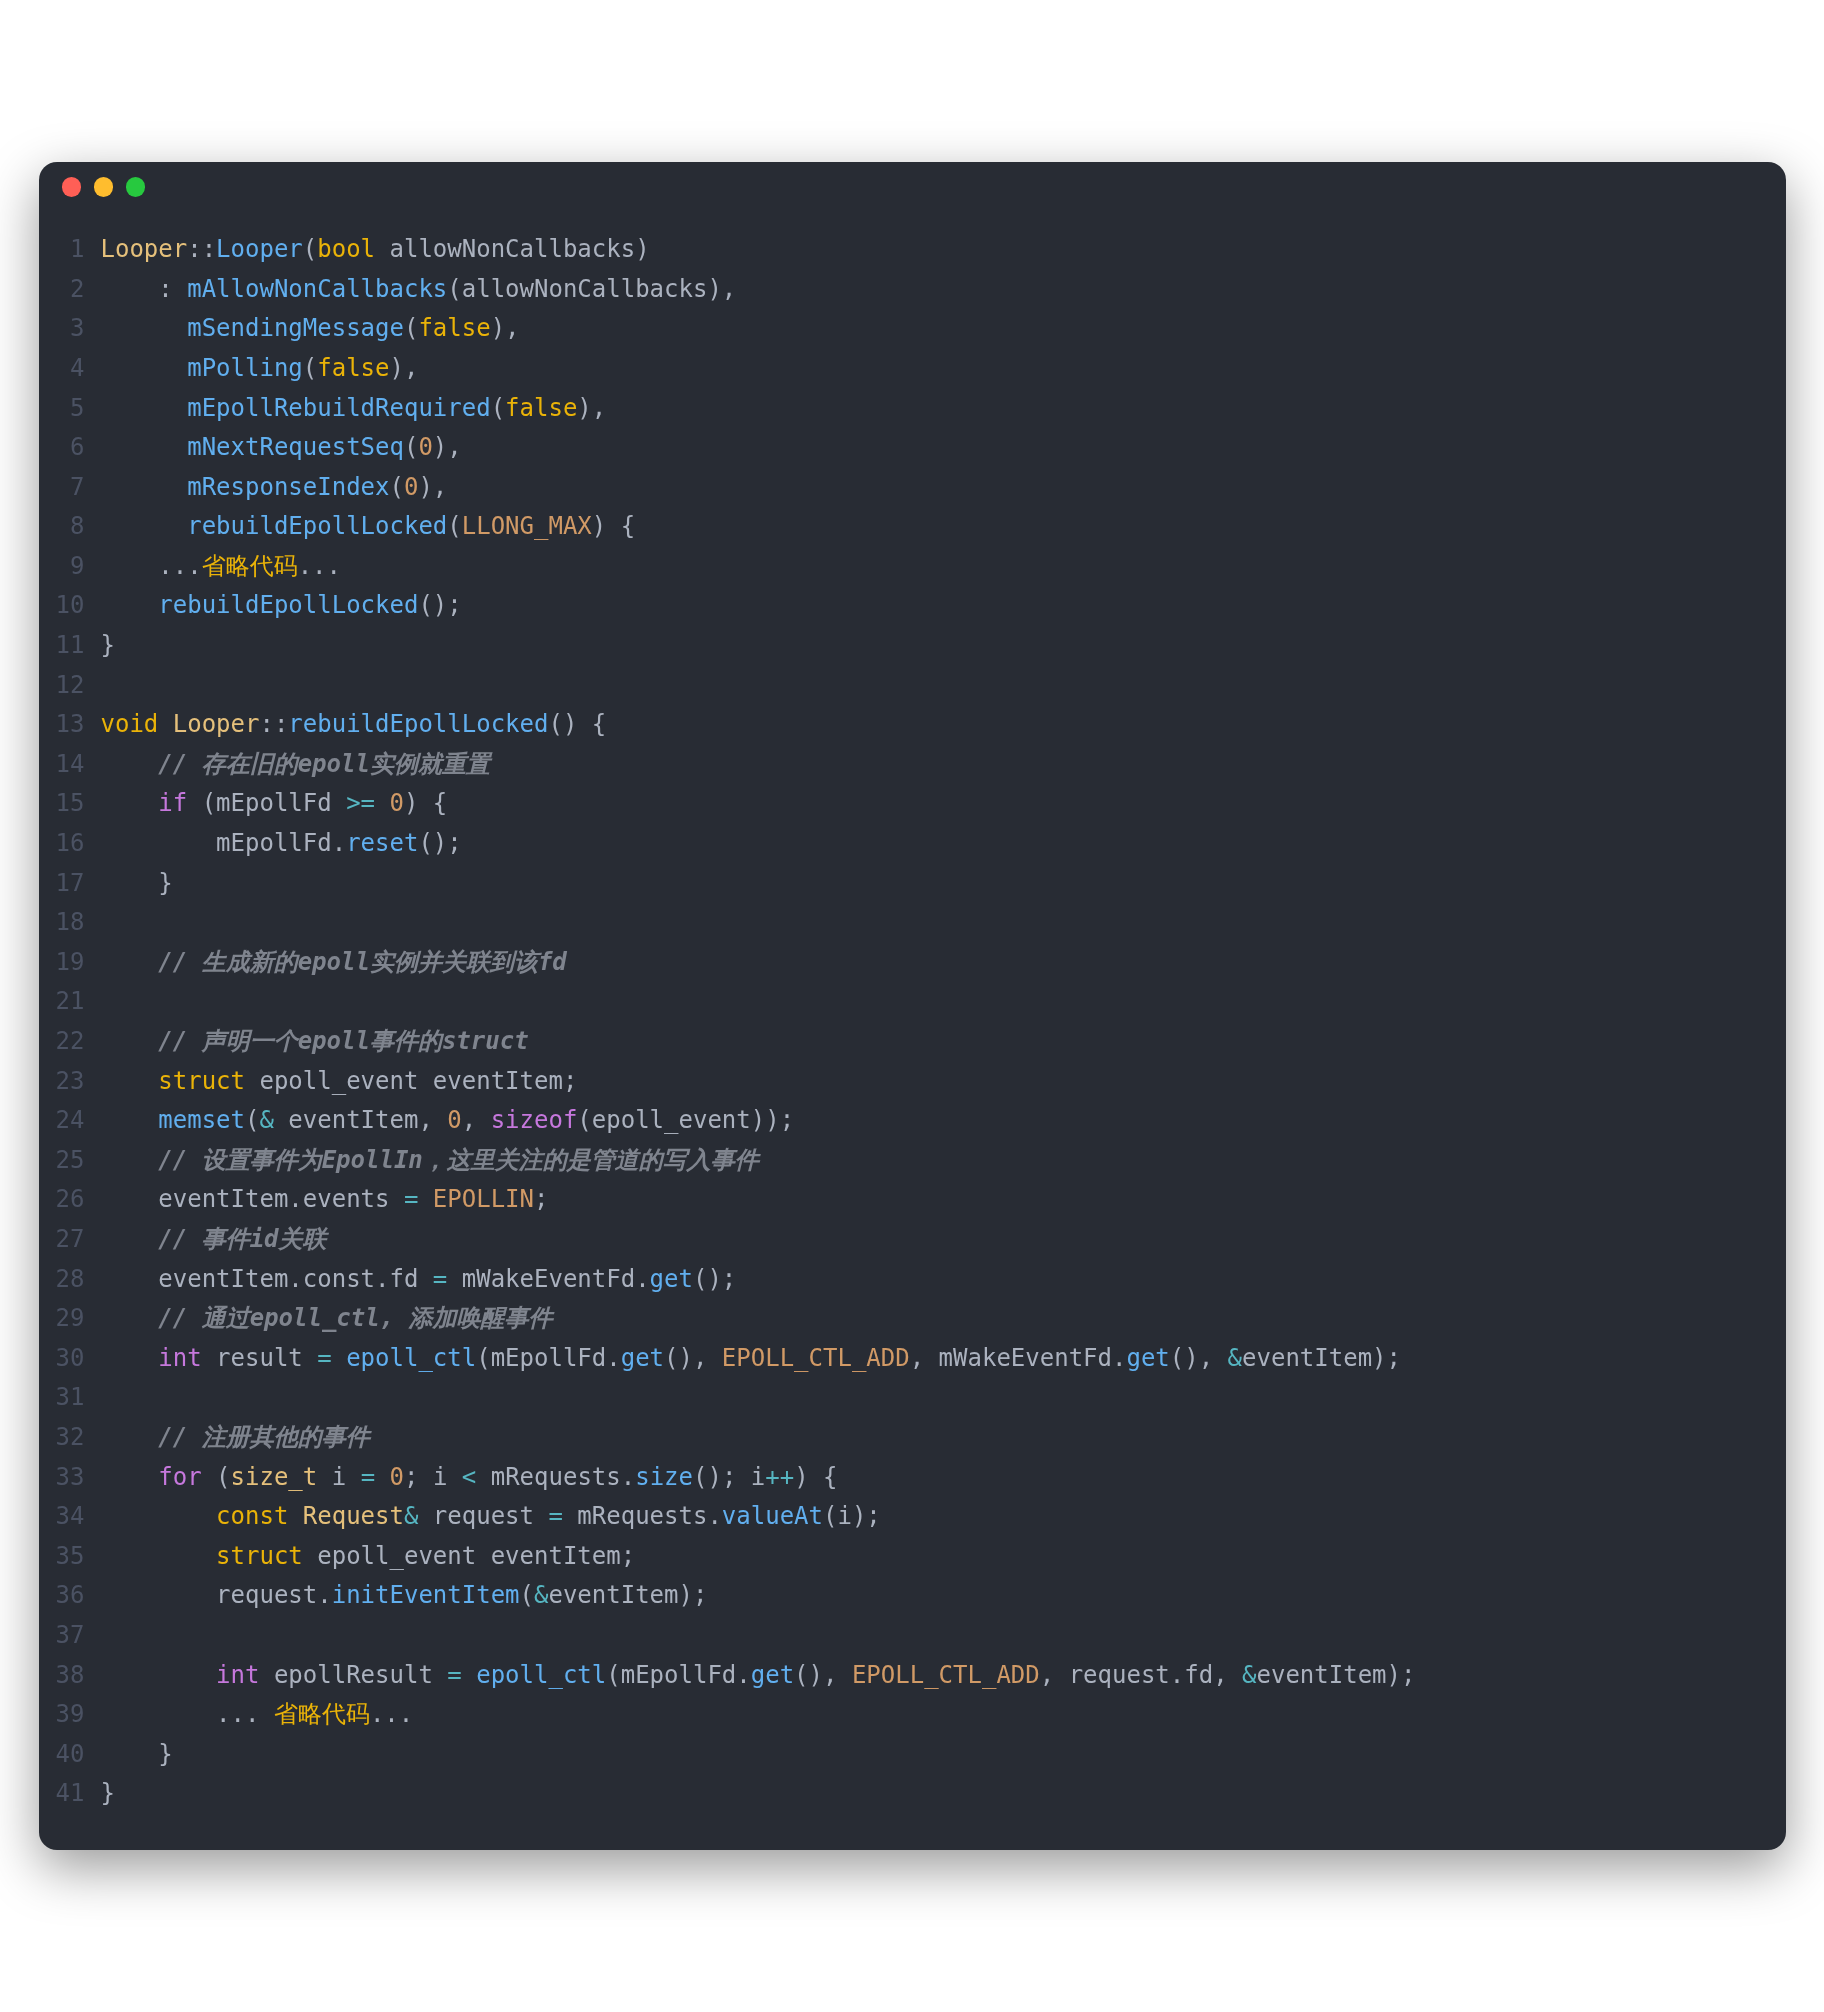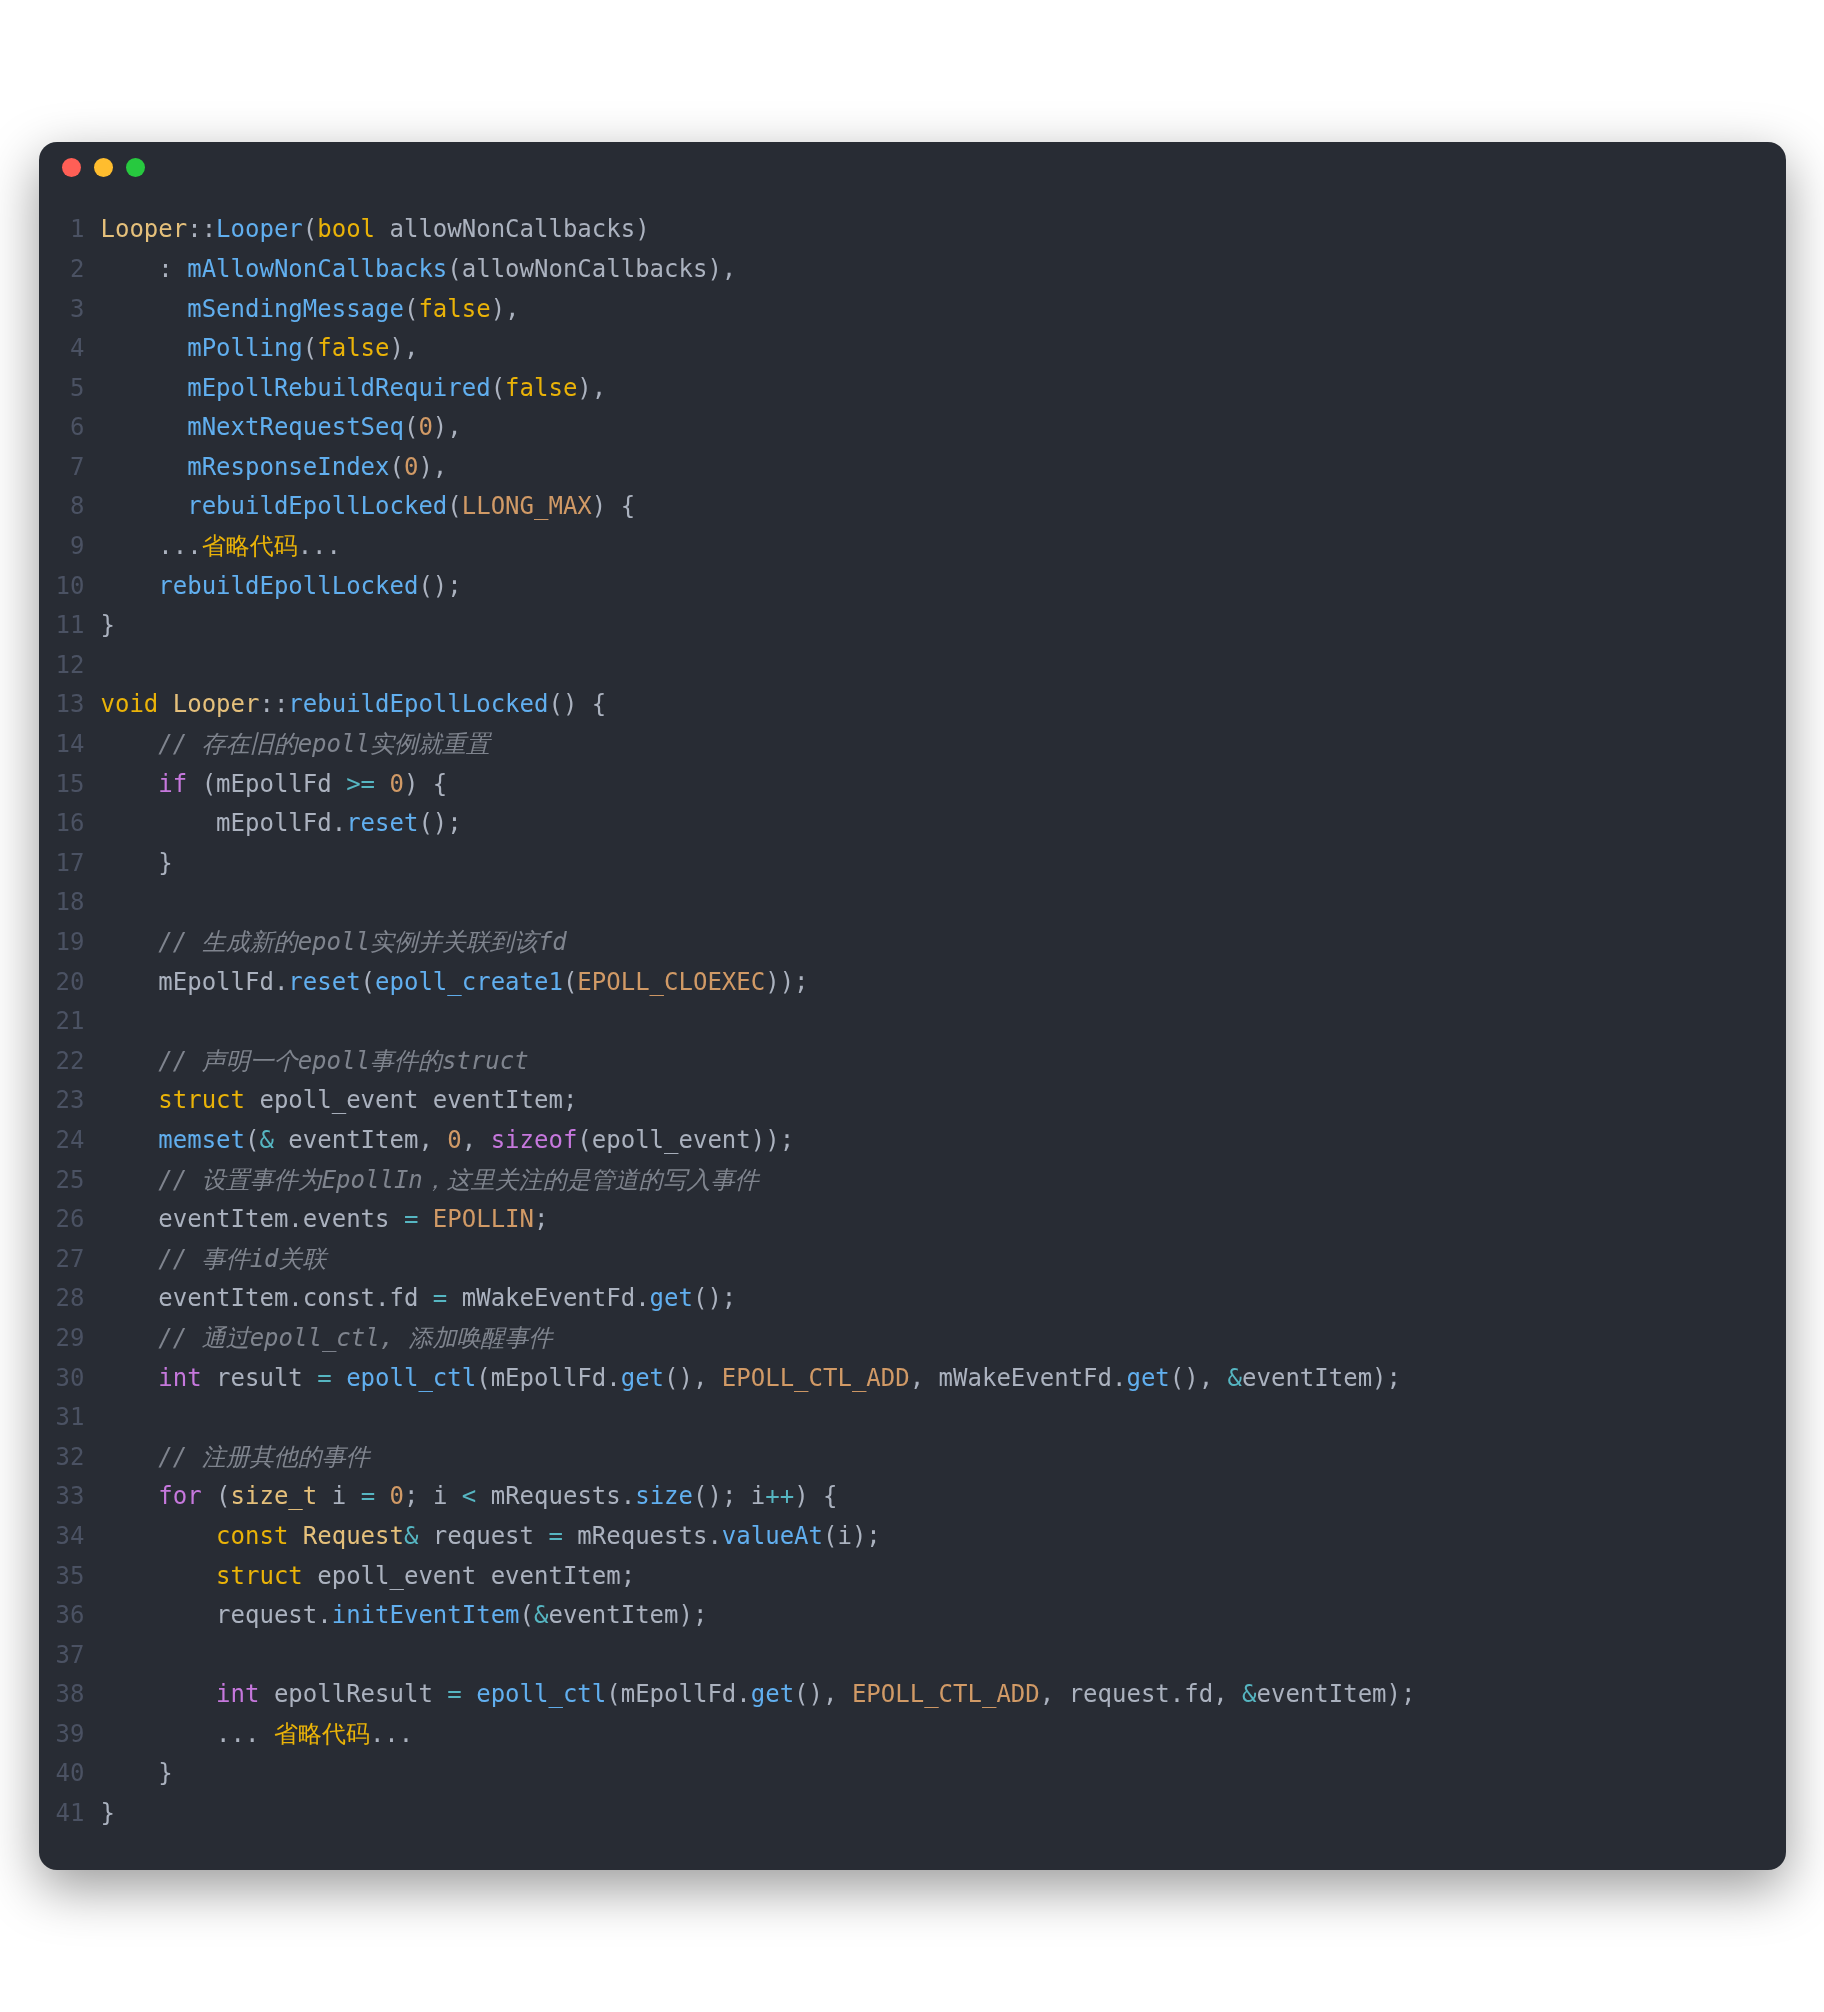--- a/index.html
+++ b/index.html
@@ -56,21 +56,21 @@
     flex: 1;
     color: #abb2bf;
     word-break: break-all;
     white-space: pre-wrap;
   }
   .tok-yellow { color: #e5c07b; }    
   .tok-red { color: #eab308; }       
   .tok-blue { color: #61afef; }      
   .tok-orange { color: #d19a66; }    
   .tok-purple { color: #c678dd; text-align: center; }    
-  .tok-comment { color: #7f848e; font-style: italic; }
+  .tok-comment { color: #7f848e; font-style: italic; font-weight: bold; }
   .tok-op { color: #56b6c2; }        
   .tok-white { color: #abb2bf; }
 </style>
 </head>
 <body>
 
 <div class="window">
   <div class="titlebar">
     <div class="dot red"></div>
     <div class="dot yellow"></div>
@@ -89,21 +89,20 @@
       <div class="code-line"><div class="line-num">10</div><div class="code-content"><span class="tok-white">    </span><span class="tok-blue">rebuildEpollLocked</span><span class="tok-white">();</span></div></div>
       <div class="code-line"><div class="line-num">11</div><div class="code-content"><span class="tok-white">}</span></div></div>
       <div class="code-line"><div class="line-num">12</div><div class="code-content"></div></div>
       <div class="code-line"><div class="line-num">13</div><div class="code-content"><span class="tok-red">void</span><span class="tok-white"> </span><span class="tok-yellow">Looper</span><span class="tok-white">::</span><span class="tok-blue">rebuildEpollLocked</span><span class="tok-white">() {</span></div></div>
       <div class="code-line"><div class="line-num">14</div><div class="code-content"><span class="tok-white">    </span><span class="tok-comment">// 存在旧的epoll实例就重置</span></div></div>
       <div class="code-line"><div class="line-num">15</div><div class="code-content"><span class="tok-white">    </span><span class="tok-purple">if</span><span class="tok-white"> (mEpollFd </span><span class="tok-op">&gt;=</span><span class="tok-white"> </span><span class="tok-orange">0</span><span class="tok-white">) {</span></div></div>
       <div class="code-line"><div class="line-num">16</div><div class="code-content"><span class="tok-white">        mEpollFd.</span><span class="tok-blue">reset</span><span class="tok-white">();</span></div></div>
       <div class="code-line"><div class="line-num">17</div><div class="code-content"><span class="tok-white">    }</span></div></div>
       <div class="code-line"><div class="line-num">18</div><div class="code-content"></div></div>
       <div class="code-line"><div class="line-num">19</div><div class="code-content"><span class="tok-white">    </span><span class="tok-comment">// 生成新的epoll实例并关联到该fd</span></div></div>
-      <div class="code-line"><div class="line-num">20</div><div class="code-content"><span class="tok-white">    mEpollFd.</span><span class="tok-blue">reset</span><span class="tok-white">(</span><span class="tok-blue">epoll_create1</span><span class="tok-white">(</span><span class="tok-orange">EPOLL_CLOEXEC</span><span class="tok-white">));</span></div></div>
       <div class="code-line"><div class="line-num">21</div><div class="code-content"></div></div>
       <div class="code-line"><div class="line-num">22</div><div class="code-content"><span class="tok-white">    </span><span class="tok-comment">// 声明一个epoll事件的struct</span></div></div>
       <div class="code-line"><div class="line-num">23</div><div class="code-content"><span class="tok-white">    </span><span class="tok-red">struct</span><span class="tok-white"> epoll_event eventItem;</span></div></div>
       <div class="code-line"><div class="line-num">24</div><div class="code-content"><span class="tok-white">    </span><span class="tok-blue">memset</span><span class="tok-white">(</span><span class="tok-op">&amp;</span><span class="tok-white"> eventItem, </span><span class="tok-orange">0</span><span class="tok-white">, </span><span class="tok-purple">sizeof</span><span class="tok-white">(epoll_event));</span></div></div>
       <div class="code-line"><div class="line-num">25</div><div class="code-content"><span class="tok-white">    </span><span class="tok-comment">// 设置事件为EpollIn，这里关注的是管道的写入事件</span></div></div>
       <div class="code-line"><div class="line-num">26</div><div class="code-content"><span class="tok-white">    eventItem.events </span><span class="tok-op">=</span><span class="tok-white"> </span><span class="tok-orange">EPOLLIN</span><span class="tok-white">;</span></div></div>
       <div class="code-line"><div class="line-num">27</div><div class="code-content"><span class="tok-white">    </span><span class="tok-comment">// 事件id关联</span></div></div>
       <div class="code-line"><div class="line-num">28</div><div class="code-content"><span class="tok-white">    eventItem.const.fd </span><span class="tok-op">=</span><span class="tok-white"> mWakeEventFd.</span><span class="tok-blue">get</span><span class="tok-white">();</span></div></div>
       <div class="code-line"><div class="line-num">29</div><div class="code-content"><span class="tok-white">    </span><span class="tok-comment">// 通过epoll_ctl, 添加唤醒事件</span></div></div>
       <div class="code-line"><div class="line-num">30</div><div class="code-content"><span class="tok-white">    </span><span class="tok-purple">int</span><span class="tok-white"> result </span><span class="tok-op">=</span><span class="tok-white"> </span><span class="tok-blue">epoll_ctl</span><span class="tok-white">(mEpollFd.</span><span class="tok-blue">get</span><span class="tok-white">(), </span><span class="tok-orange">EPOLL_CTL_ADD</span><span class="tok-white">, mWakeEventFd.</span><span class="tok-blue">get</span><span class="tok-white">(), </span><span class="tok-op">&amp;</span><span class="tok-white">eventItem);</span></div></div>

